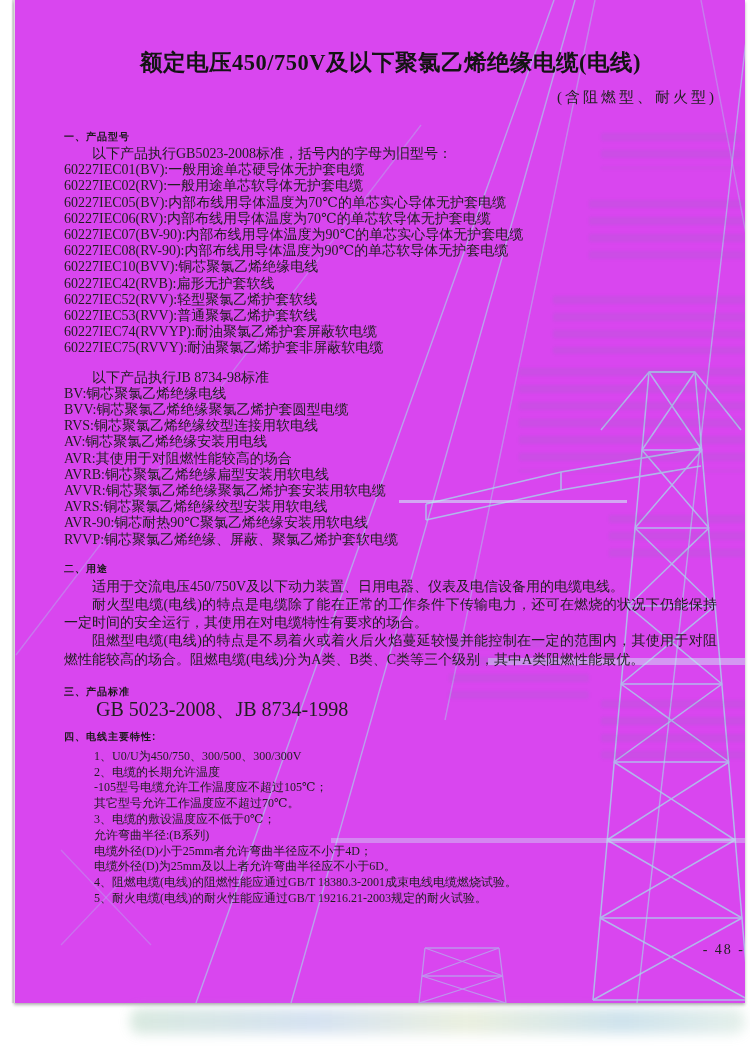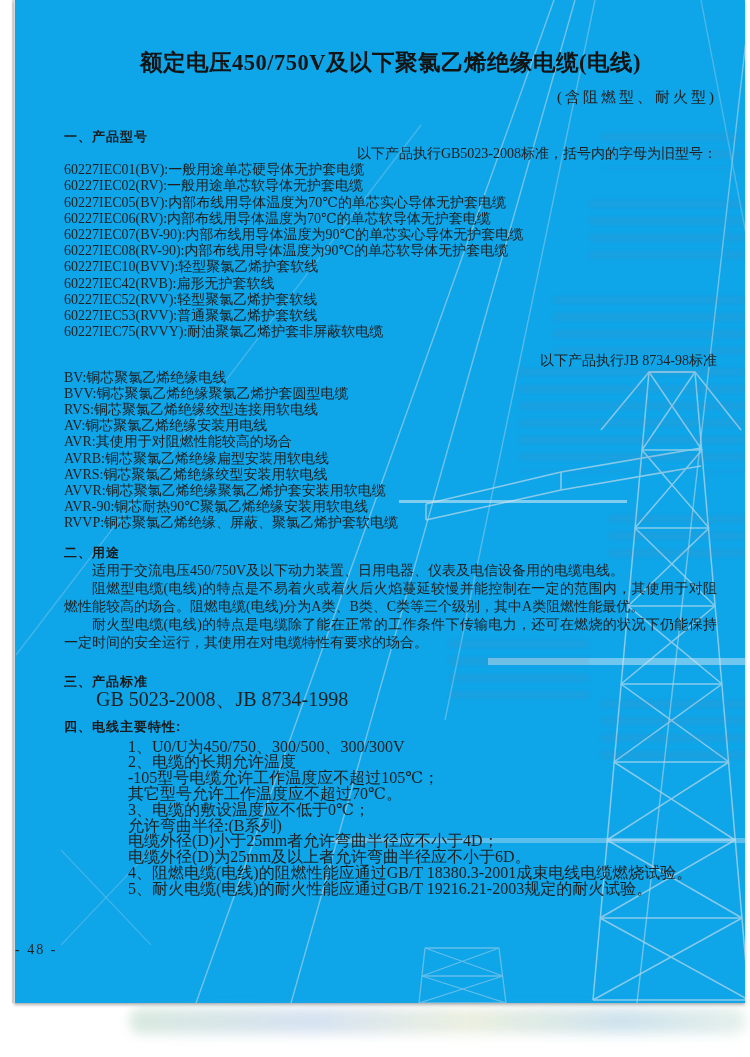--- a/index.html
+++ b/index.html
@@ -6,21 +6,21 @@
   body{
     position:relative;
     width:750px;height:1057px;
     background:#ffffff;
     overflow:hidden;
     font-family:"Liberation Serif","DejaVu Serif",serif;
   }
   .page{
     position:absolute;left:14px;top:0;
     width:730px;height:1003px;
-    background:#0ea5e9;
+    background:#d946ef;
     box-shadow:-2px 0 1px rgba(0,0,0,.12), 0 2px 3px rgba(0,0,0,.30);
     border-left:1px solid #d9d9d9;
     overflow:hidden;
   }
   .wm{position:absolute;left:0;top:0;z-index:1;pointer-events:none;}
   .bleed{
     position:absolute;z-index:1;
     background:repeating-linear-gradient(180deg, rgba(108,134,168,.22) 0 8px, rgba(108,134,168,0) 8px 17px);
     filter:blur(1.4px);
     opacity:.55;
@@ -35,38 +35,38 @@
   .doc-title{
     margin:0;text-align:center;
     font-size:22.5px;line-height:30px;font-weight:bold;color:#141414;letter-spacing:.5px;
   }
   .doc-subtitle{
     margin:9px 0 0 0;text-align:right;
     font-size:15px;line-height:20px;letter-spacing:3px;color:#222;
   }
   .sec-heading{
     margin:0;font-family:"Liberation Sans","DejaVu Sans",sans-serif;
-    font-weight:bold;font-size:13px;line-height:18px;color:#1a1a1a;letter-spacing:1px;
+    font-weight:bold;font-size:10px;line-height:18px;color:#1a1a1a;letter-spacing:1px;
   }
   .mt-s1{margin-top:21px;}
   .mt-s2{margin-top:12px;}
-  .mt-s3{margin-top:20px;}
+  .mt-s3{margin-top:14px;}
   .mt-s4{margin-top:10px;}
-  .line{font-size:14px;line-height:16.2px;text-align:right;}
+  .line{font-size:14px;line-height:16.2px;}
   .indent{text-indent:2em;}
   ul.plain{margin:0;padding:0;list-style:none;}
   ul.model-list li{font-size:14px;line-height:16.2px;}
   .jb-intro{margin-top:13px;}
   .para{margin:0;font-size:14px;line-height:18.2px;text-indent:2em;text-align:justify;}
   .std-line{font-size:20px;line-height:17px;padding-left:32px;}
   ul.feature-list{margin-top:3px;padding-left:30px;}
-  ul.feature-list li{font-size:16px;line-height:15.8px;margin-left:34px;}
+  ul.feature-list li{font-size:12px;line-height:15.8px;}
   .page-number{
     position:absolute;left:0;top:942px;width:730px;z-index:2;
-    text-align:left;font-size:14px;letter-spacing:2px;color:#222;
+    text-align:right;font-size:14px;letter-spacing:2px;color:#222;
   }
 </style>
 </head>
 <body>
 
 <div class="page">
 
   <svg class="wm" width="730" height="1003" viewBox="0 0 730 1003">
     <g stroke="#a8d4ea" fill="none" stroke-width="1.4" opacity="0.65">
       <line x1="539" y1="0" x2="181" y2="1003"></line>
@@ -151,47 +151,48 @@
     <h2 class="sec-heading mt-s1">一、产品型号</h2>
     <div class="line indent">以下产品执行GB5023-2008标准，括号内的字母为旧型号：</div>
     <ul class="plain model-list">
 
     <li>60227IEC01(BV):一般用途单芯硬导体无护套电缆</li>
         <li>60227IEC02(RV):一般用途单芯软导体无护套电缆</li>
         <li>60227IEC05(BV):内部布线用导体温度为70℃的单芯实心导体无护套电缆</li>
         <li>60227IEC06(RV):内部布线用导体温度为70℃的单芯软导体无护套电缆</li>
         <li>60227IEC07(BV-90):内部布线用导体温度为90℃的单芯实心导体无护套电缆</li>
         <li>60227IEC08(RV-90):内部布线用导体温度为90℃的单芯软导体无护套电缆</li>
-        <li>60227IEC10(BVV):轻型聚氯乙烯护套软线</li>
+        <li>60227IEC10(BVV):铜芯聚氯乙烯绝缘电线</li>
         <li>60227IEC42(RVB):扁形无护套软线</li>
         <li>60227IEC52(RVV):轻型聚氯乙烯护套软线</li>
         <li>60227IEC53(RVV):普通聚氯乙烯护套软线</li>
+        <li>60227IEC74(RVVYP):耐油聚氯乙烯护套屏蔽软电缆</li>
         <li>60227IEC75(RVVY):耐油聚氯乙烯护套非屏蔽软电缆</li>
       </ul>
     <div class="line indent jb-intro">以下产品执行JB 8734-98标准</div>
     <ul class="plain model-list">
 
     <li>BV:铜芯聚氯乙烯绝缘电线</li>
         <li>BVV:铜芯聚氯乙烯绝缘聚氯乙烯护套圆型电缆</li>
         <li>RVS:铜芯聚氯乙烯绝缘绞型连接用软电线</li>
         <li>AV:铜芯聚氯乙烯绝缘安装用电线</li>
         <li>AVR:其使用于对阻燃性能较高的场合</li>
         <li>AVRB:铜芯聚氯乙烯绝缘扁型安装用软电线</li>
+        <li>AVVR:铜芯聚氯乙烯绝缘聚氯乙烯护套安装用软电缆</li>
         <li>AVRS:铜芯聚氯乙烯绝缘绞型安装用软电线</li>
-        <li>AVVR:铜芯聚氯乙烯绝缘聚氯乙烯护套安装用软电缆</li>
         <li>AVR-90:铜芯耐热90℃聚氯乙烯绝缘安装用软电线</li>
         <li>RVVP:铜芯聚氯乙烯绝缘、屏蔽、聚氯乙烯护套软电缆</li>
       </ul>
 
     <h2 class="sec-heading mt-s2">二、用途</h2>
     <div>
 
     <p class="para">适用于交流电压450/750V及以下动力装置、日用电器、仪表及电信设备用的电缆电线。</p>
+        <p class="para">耐火型电缆(电线)的特点是电缆除了能在正常的工作条件下传输电力，还可在燃烧的状况下仍能保持一定时间的安全运行，其使用在对电缆特性有要求的场合。</p>
         <p class="para">阻燃型电缆(电线)的特点是不易着火或着火后火焰蔓延较慢并能控制在一定的范围内，其使用于对阻燃性能较高的场合。阻燃电缆(电线)分为A类、B类、C类等三个级别，其中A类阻燃性能最优。</p>
-        <p class="para">耐火型电缆(电线)的特点是电缆除了能在正常的工作条件下传输电力，还可在燃烧的状况下仍能保持一定时间的安全运行，其使用在对电缆特性有要求的场合。</p>
       </div>
 
     <h2 class="sec-heading mt-s3">三、产品标准</h2>
     <div class="std-line">GB 5023-2008、JB 8734-1998</div>
 
     <h2 class="sec-heading mt-s4">四、电线主要特性:</h2>
     <ul class="plain feature-list">
 
     <li>1、U0/U为450/750、300/500、300/300V</li>
         <li>2、电缆的长期允许温度</li>

